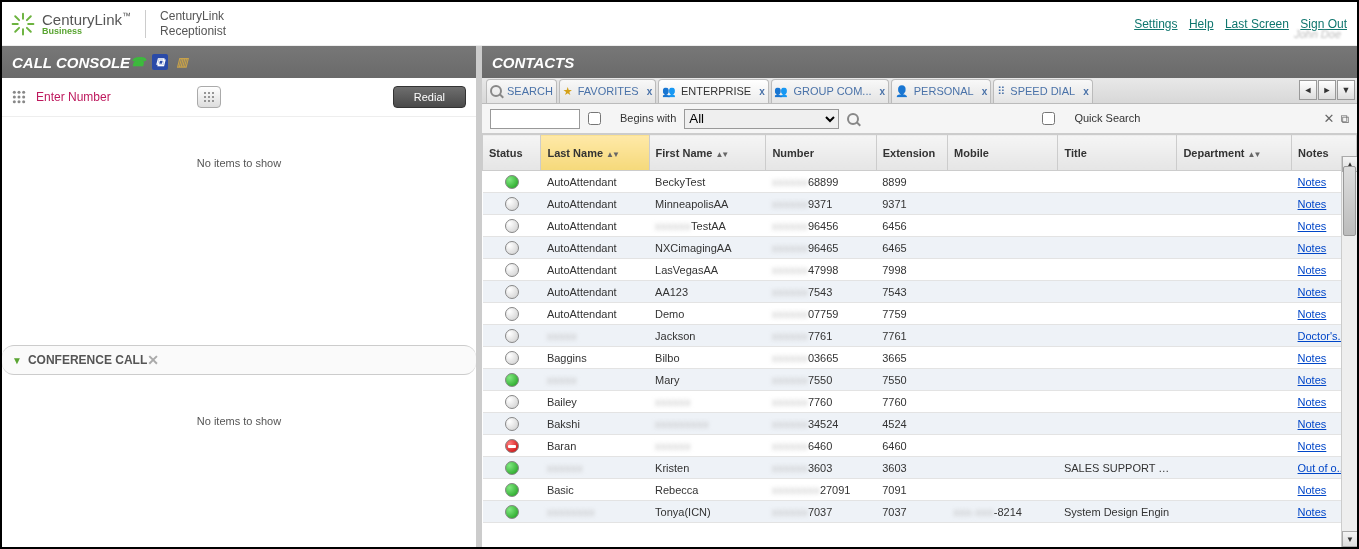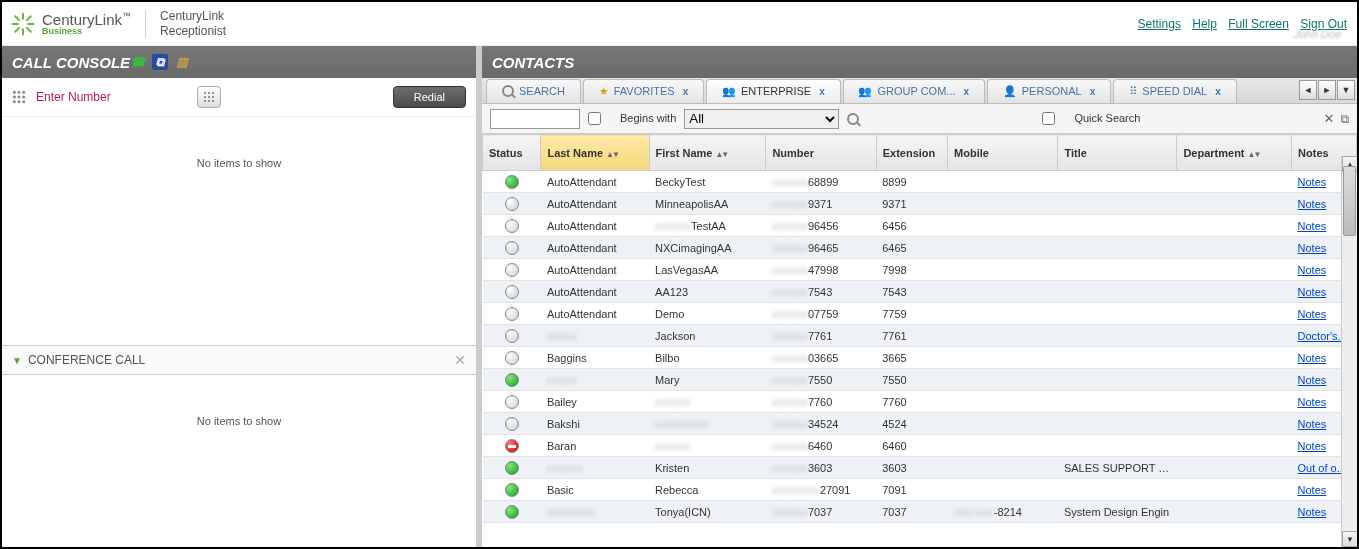--- a/index.html
+++ b/index.html
@@ -56,31 +56,31 @@
     background: linear-gradient(#fff,#ddd);
     display:flex;align-items:center;justify-content:center;
   }
   .redial-btn {
     background: linear-gradient(#6e6e6e,#4a4a4a);
     color:#fff; border:1px solid #333; border-radius:4px;
     padding: 4px 20px; font-size:11px; cursor:pointer;
   }
   .empty-msg { text-align:center; color:#555; padding: 40px 0; font-size:11px;}
   .conf-header {
-    display:flex; align-items:center; justify-content:space-between;
+    display:flex; align-items:center; justify-content:flex-start;
     padding: 6px 10px; border-top:1px solid #ccc; border-bottom:1px solid #ccc;
-    background:#fafafa; color:#555; font-weight:normal; font-size:12px;
+    background:#fafafa; color:#555; font-weight:bold; font-size:12px;border-radius:12px;
   }
   .conf-header .tri { color:#5aa532; margin-right:6px; font-size:10px;}
   .tabs-bar {
     display:flex; align-items:center; background: linear-gradient(#e8e8e8,#d8d8d8);
     border-bottom:1px solid #bbb; height:26px; padding-left:4px; position:relative;
   }
   .tab {
-    display:flex; align-items:center; gap:5px; padding: 3px 15px;
+    display:flex; align-items:center; gap:5px; padding: 3px 3px;
     border:1px solid #bbb; border-bottom:none; background:linear-gradient(#f8f8f8,#e4e4e4);
     font-size:11px; color:#4a72a8; cursor:pointer; margin-right:2px;
     border-top-left-radius:4px; border-top-right-radius:4px;
     height: 24px;
   }
   .tab.active { background:linear-gradient(#fff,#ececec); color:#333; }
   .tab .tabclose { color:#4a72a8; font-weight:bold; font-size:10px; margin-left:3px;}
   .tab-arrows { position:absolute; right:2px; top:2px; display:flex; gap:1px;}
   .arrow-btn { width:18px;height:20px;border:1px solid #999;background:linear-gradient(#fff,#ddd);font-size:9px;display:flex;align-items:center;justify-content:center;cursor:pointer;}
   .filter-bar {
@@ -150,21 +150,21 @@
     </div>
     <div class="brand-sep"></div>
     <div class="brand-right">
       <div>CenturyLink</div>
       <div>Receptionist</div>
     </div>
   </div>
   <div class="top-links">
     <a>Settings</a>
     <a>Help</a>
-    <a>Full Screen</a>
+    <a>Last Screen</a>
     <a>Sign Out</a>
   </div>
 </div>
 <div class="user-name">John Doe</div>
 
 <div class="content">
 
   <div class="left-pane">
     <div class="panel-header">
       <span>CALL CONSOLE</span>

